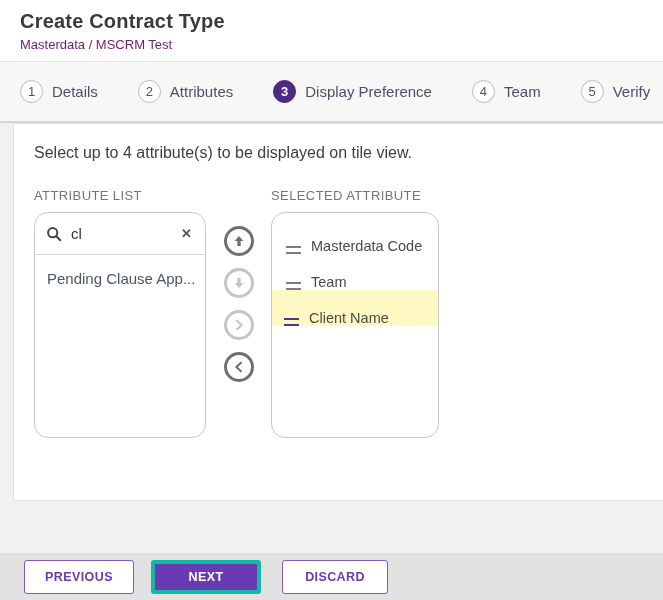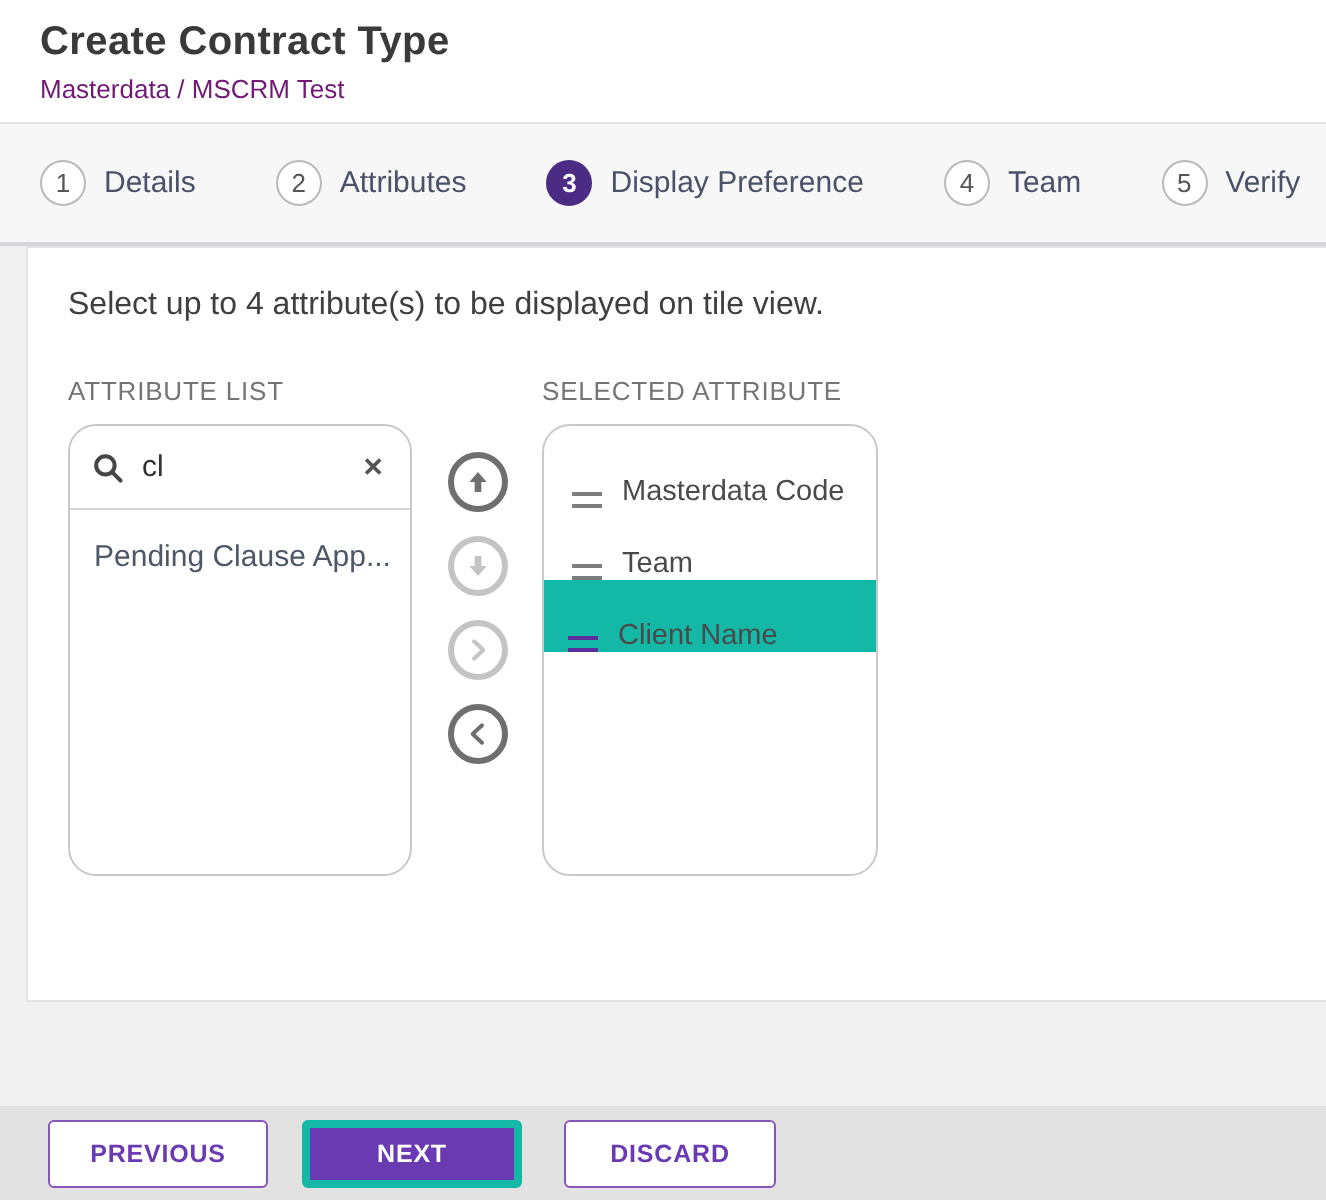--- a/index.html
+++ b/index.html
@@ -169,21 +169,21 @@
   
   .right-col { width: 168px; }
   .right-col .panel { height: 226px; width: 168px; padding-top: 5px; }
   .sel-row {
     height: 36px;
     display: flex;
     align-items: flex-end;
     padding: 0 10px 0 14px;
     cursor: pointer;
   }
-  .sel-row.selected { background: #14b8a6; padding-left: 12px; }
+  .sel-row.selected { background: #fef9c3; padding-left: 12px; }
   .drag-handle {
     width: 15px; height: 8px;
     border-top: 2px solid #7d7d7d;
     border-bottom: 2px solid #7d7d7d;
     flex: 0 0 auto;
   }
   .sel-row.selected .drag-handle {
     border-color: #5b2f9b;
   }
   .sel-label {

